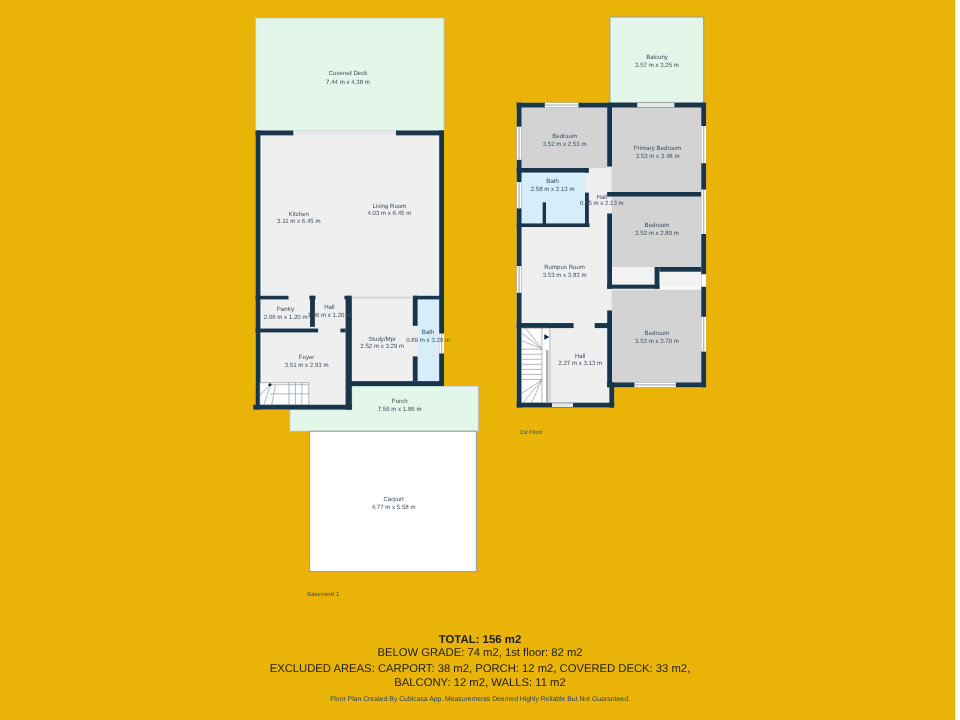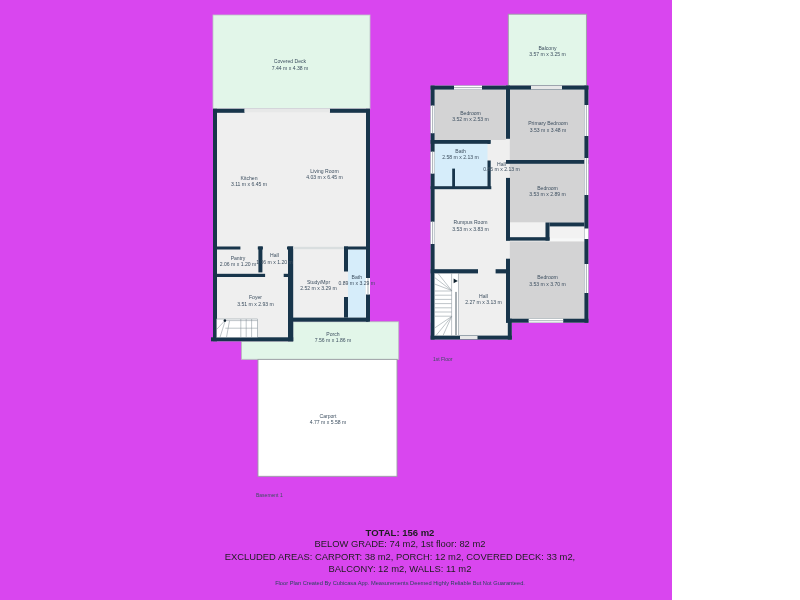--- a/index.html
+++ b/index.html
@@ -1,16 +1,16 @@
 <!DOCTYPE html>
 <html><head>
 <meta charset="utf-8">
 <style>
   html,body{margin:0;padding:0;background:#ffffff;}
-  #page{position:relative;width:672px;height:600px;background:#d946ef;overflow:hidden;
+  #page{position:relative;width:796px;height:600px;background:#eab308;overflow:hidden;
         font-family:"Liberation Sans", sans-serif;}
   svg{position:absolute;left:0;top:0;}
   .rl{fill:#3c4e5f;font-size:5.1px;font-family:"Liberation Sans",sans-serif;text-anchor:middle;}
   .fl{fill:#3c4e5f;font-size:5px;font-family:"Liberation Sans",sans-serif;}
 </style>
 </head>
 <body>
 <div id="page">
 <svg width="800" height="600" viewBox="0 0 800 600">
 

